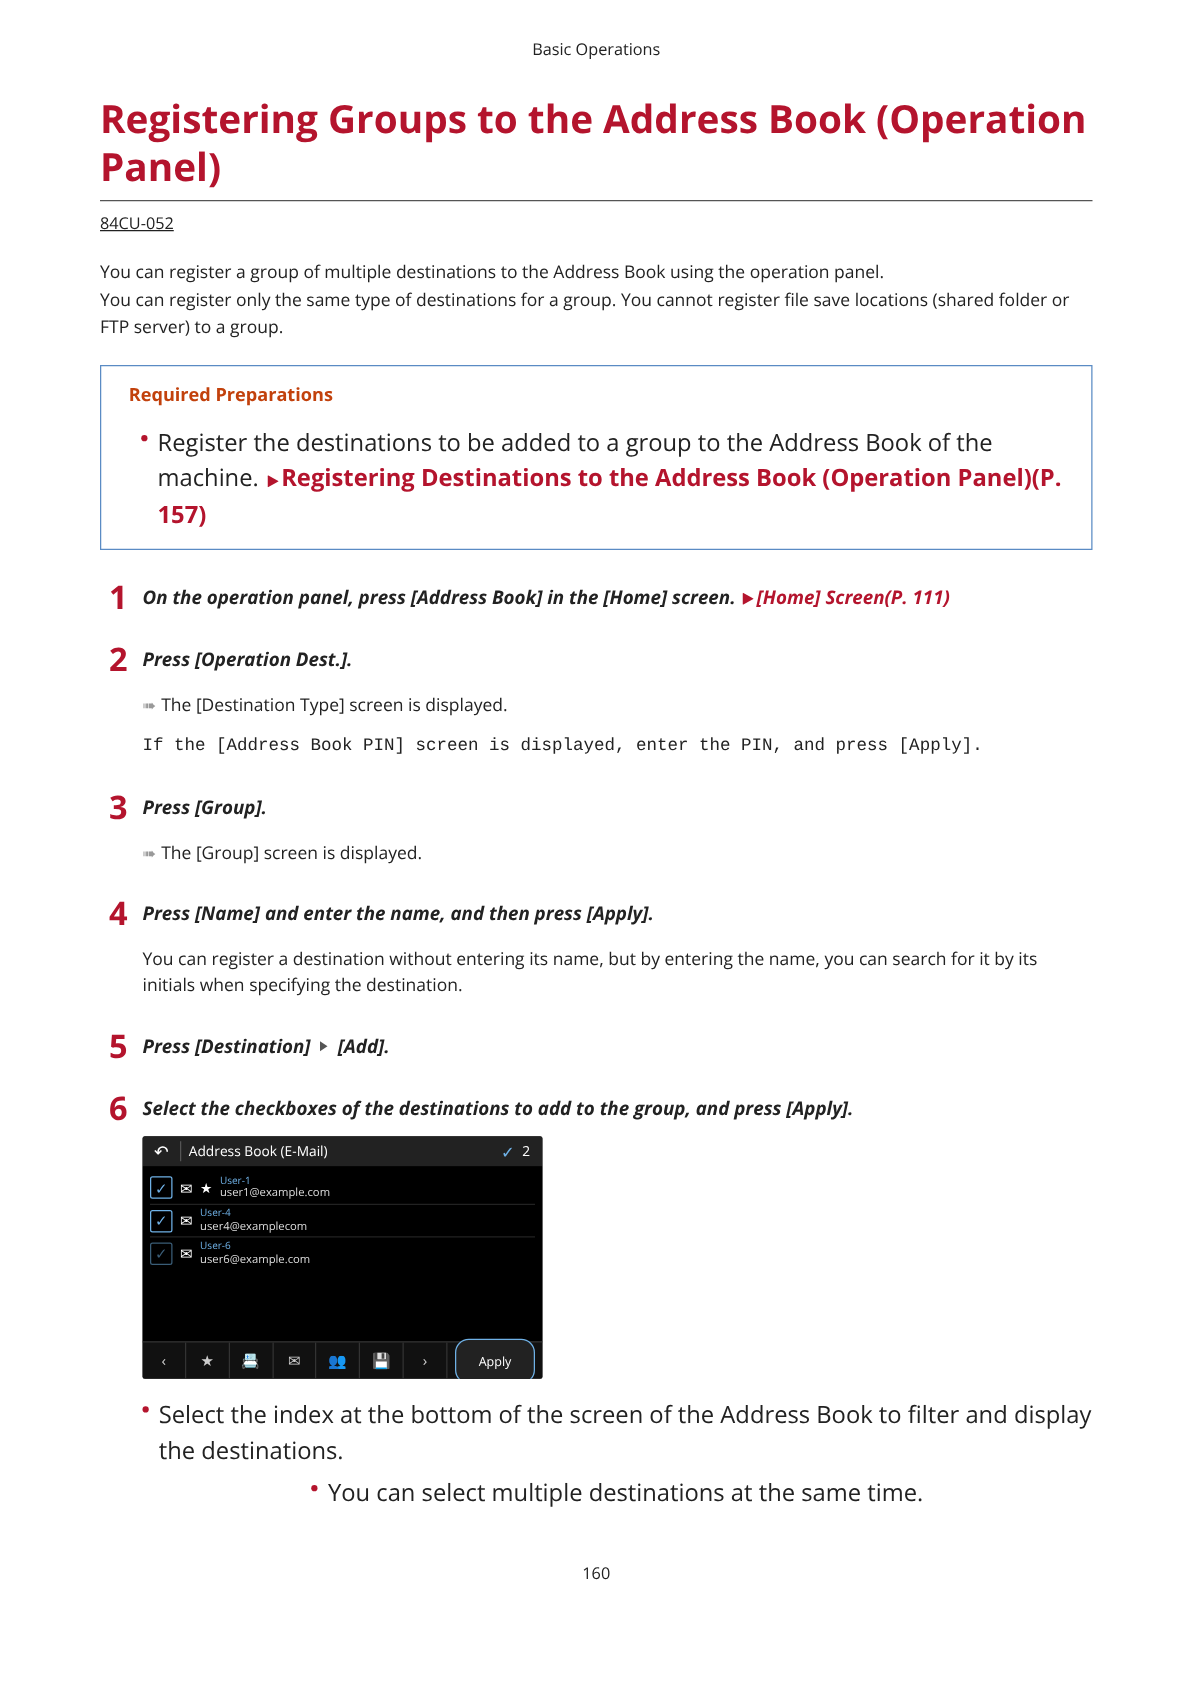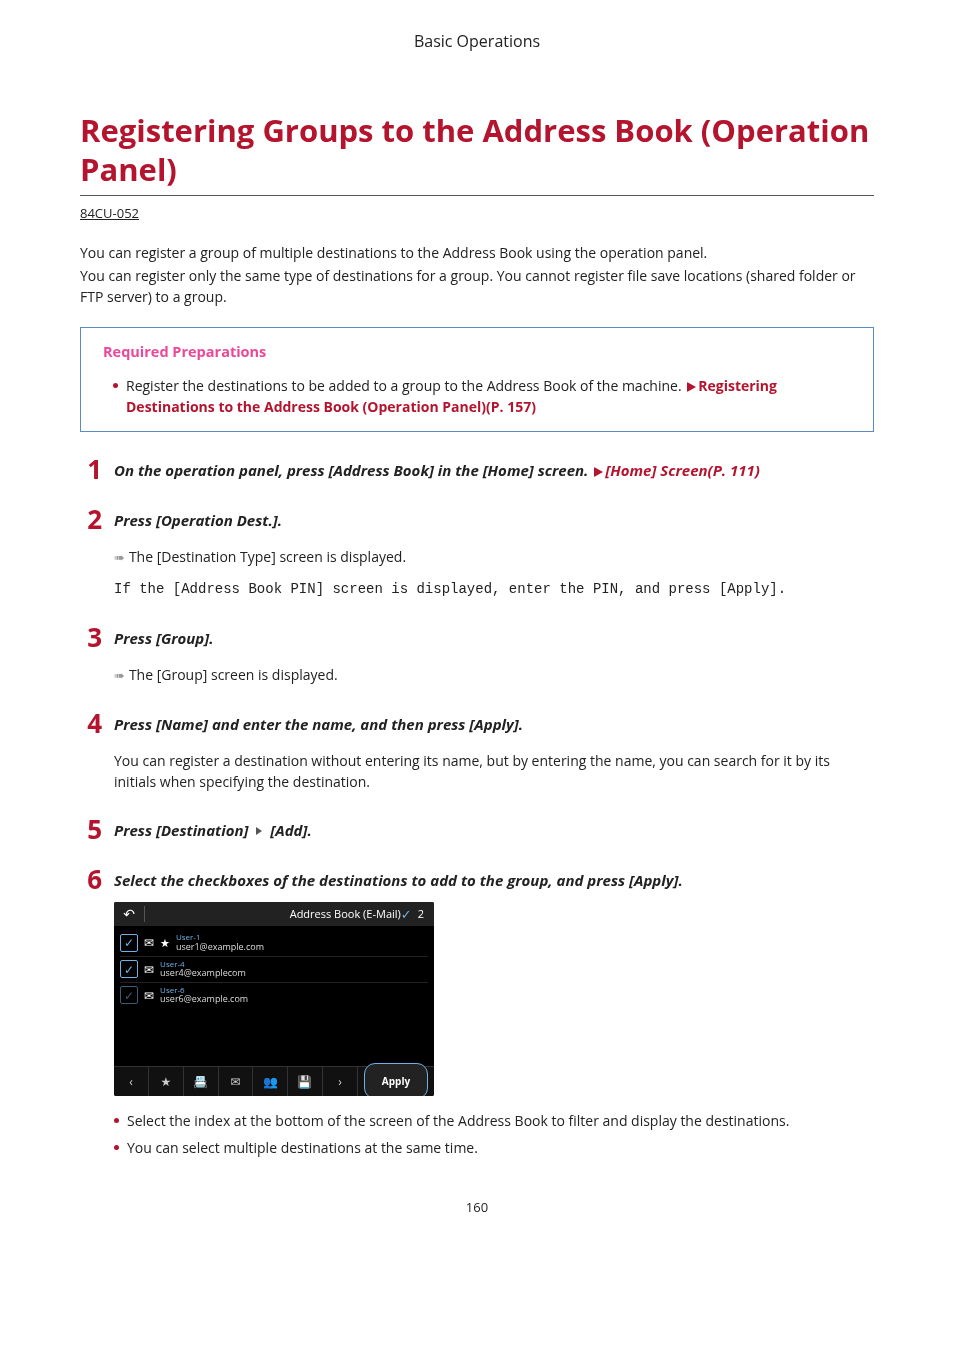--- a/index.html
+++ b/index.html
@@ -1,25 +1,25 @@
 <!DOCTYPE html>
 <html><head>
 <meta charset="utf-8">
 <style>
   * { box-sizing: border-box; margin: 0; padding: 0; }
   html, body { width: 954px; font-family: "Open Sans", "Segoe UI", Arial, sans-serif; background: #fff; color: #222; }
   .page { width: 954px; padding: 30px 80px 40px 80px; }
-  .header-title { text-align: center; font-size: 16px; margin-bottom: 59px; }
+  .header-title { text-align: center; font-size: 13px; margin-bottom: 28px; }
   h1.main-title { color: #b4142d; font-size: 31px; font-weight: 700; line-height: 1.25; margin-bottom: 6px; }
   .hr-under-title { border: none; border-top: 1px solid #555; margin-top: 2px; margin-bottom: 8px; }
   .doc-code { text-align: left; font-size: 13px; margin-bottom: 20px; text-decoration: underline; }
   .intro p { font-size: 14px; line-height: 1.5; margin-bottom: 2px; }
   .prep-box { border: 1px solid #5a8bc4; margin-top: 20px; margin-bottom: 24px; padding: 14px 18px 14px 22px; }
-  .prep-box-title { color: #ec4899; font-weight: 700; font-size: 14.5px; margin-bottom: 14px; }
-  .prep-item { display: flex; align-items: flex-start; gap: 8px; font-size: 14px; line-height: 1.5; padding-left: 10px; }
+  .prep-box-title { color: #c2410c; font-weight: 700; font-size: 14.5px; margin-bottom: 14px; }
+  .prep-item { display: flex; align-items: flex-start; gap: 8px; font-size: 19px; line-height: 1.5; padding-left: 10px; justify-content: center; }
   .bullet-dot { width: 5px; height: 5px; border-radius: 50%; background: #b4142d; flex-shrink: 0; margin-top: 8px; }
   .link-inline { color: #b4142d; font-weight: 700; display: inline; }
   .play-icon-sm { display: inline-block; width: 0; height: 0; border-top: 5px solid transparent; border-bottom: 5px solid transparent; border-left: 9px solid #b4142d; border-radius: 1px; vertical-align: -1px; margin-left: 2px; margin-right: 2px; }
   .step { margin-top: 24px; }
   .step-row { display: flex; align-items: flex-start; gap: 12px; }
   .step-num { color: #b4142d; font-size: 26px; font-weight: 700; line-height: 1; width: 22px; text-align: right; flex-shrink: 0; }
   .step-title { font-size: 15px; font-weight: 700; line-height: 1.45; padding-top: 4px; flex: 1; font-style: italic; }
   .step-body { margin-left: 34px; margin-top: 14px; font-size: 14px; line-height: 1.5; }
   .step-body p { margin-bottom: 8px; }
   .result-arrow { color: #999; font-size: 13px; margin-right: 4px; }
@@ -27,37 +27,37 @@
   .screenshot { margin-top: 10px; margin-left: 34px; }
   .bullets { margin-left: 34px; margin-top: 14px; }
   .bullets .prep-item { padding-left: 0; margin-bottom: 6px; }
   .page-num { text-align: center; font-size: 13px; margin-top: 40px; }
 
   
   .device { width: 320px; background: #111; color: #fff; font-size: 10px; border-radius: 2px; overflow: hidden; }
   .dev-top { display: flex; align-items: center; background: #222; height: 24px; padding: 0 6px; }
   .dev-back { width: 18px; text-align: center; font-size: 14px; }
   .dev-top-sep { width: 1px; height: 16px; background: #555; margin: 0 6px; }
-  .dev-title { flex: 1; font-size: 11px; text-align: right; }
+  .dev-title { flex: 1; font-size: 11px; }
   .dev-check-top { color: #6fb1e6; font-size: 13px; margin-right: 6px; }
   .dev-count { font-size: 11px; margin-right: 4px; }
   .dev-list { background: #000; padding: 4px 6px 30px 6px; min-height: 140px; }
   .dev-row { display: flex; align-items: center; gap: 6px; min-height: 26px; }
   .dev-cb { width: 18px; height: 18px; border: 1px solid #6fb1e6; border-radius: 2px; display: flex; align-items: center; justify-content: center; font-size: 12px; color: #6fb1e6; flex-shrink: 0; }
   .dev-cb.dim { border-color: #3a5d77; color: #3a5d77; }
   .dev-mail { font-size: 12px; flex-shrink: 0; }
   .dev-star { color: #fff; font-size: 11px; flex-shrink: 0; }
   .dev-text { display: flex; flex-direction: column; line-height: 1.1; }
   .dev-text .n { font-size: 8px; color: #6fb1e6; }
   .dev-text .e { font-size: 9px; color: #ddd; }
   .dev-row + .dev-row { border-top: 1px solid #222; }
   .dev-bottom { display: flex; align-items: center; background: #111; height: 30px; border-top: 1px solid #333; }
   .dev-bot-cell { flex: 1; text-align: center; font-size: 12px; color: #ccc; border-right: 1px solid #333; height: 100%; display: flex; align-items: center; justify-content: center; }
   .dev-bot-cell:last-of-type { border-right: none; }
-  .dev-apply { width: 64px; height: 36px; margin: 0 6px; background: #222; border: 1px solid #6fb1e6; color: #fff; border-radius: 11px; font-size: 10px; display: flex; align-items: center; justify-content: center; flex-shrink: 0; font-weight: bold; }
+  .dev-apply { width: 64px; height: 36px; margin: 0 6px; background: #222; border: 1px solid #6fb1e6; color: #fff; border-radius: 11px; font-size: 10px; display: flex; align-items: center; justify-content: center; flex-shrink: 0; }
 </style>
 </head>
 <body>
 
 <div class="page">
   <div class="header-title">Basic Operations</div>
 
   <h1 class="main-title">Registering Groups to the Address Book (Operation Panel)</h1>
   <hr class="hr-under-title">
   <div class="doc-code">84CU-052</div>

